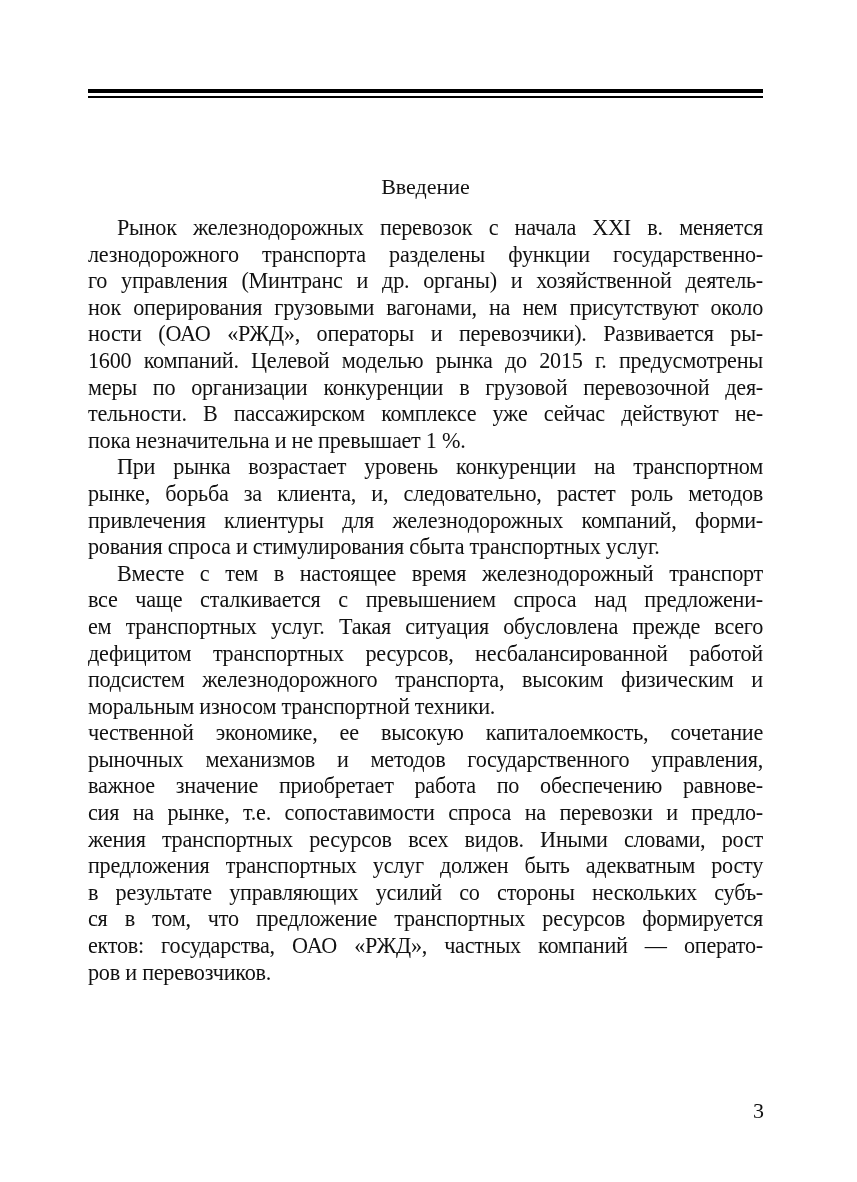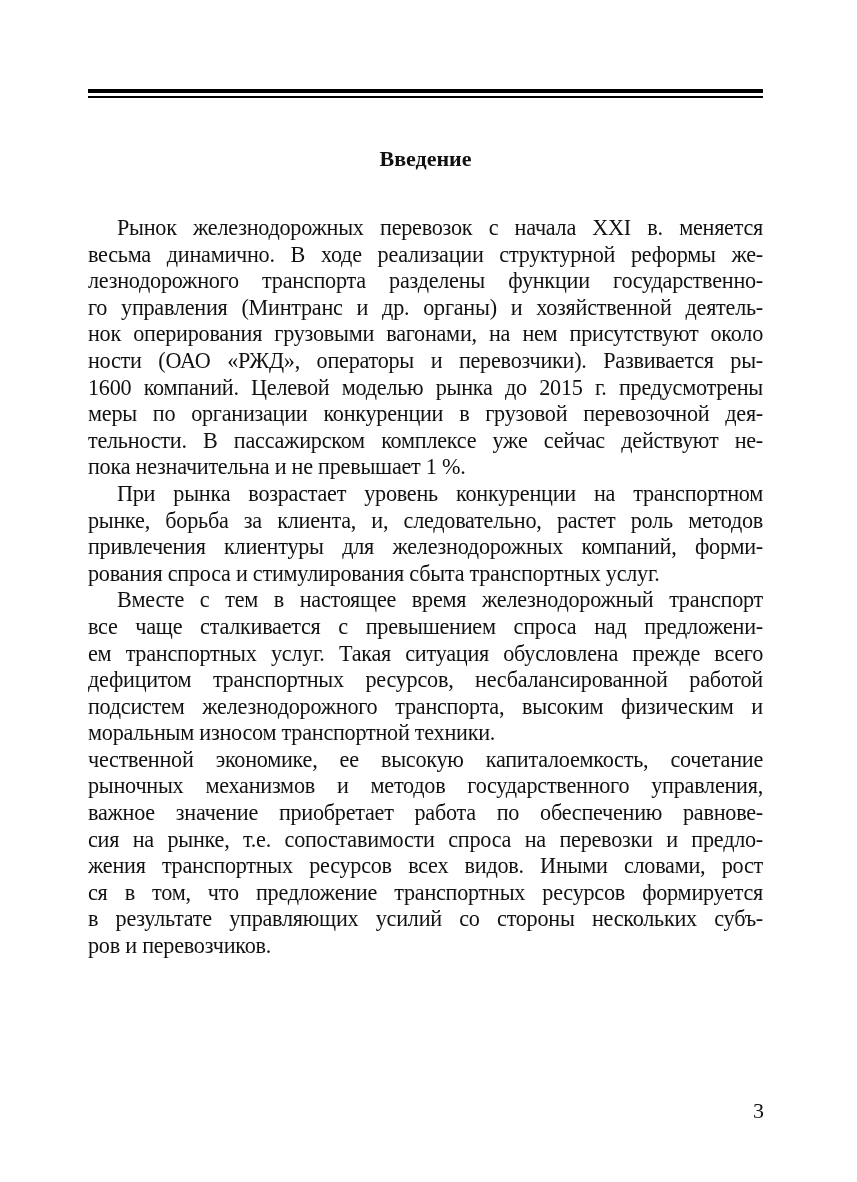--- a/index.html
+++ b/index.html
@@ -28,23 +28,23 @@
       left: 88px;
       width: 675px;
       top: 96px;
       height: 1.5px;
       background: #000;
     }
     .title {
       position: absolute;
       left: 88px;
       width: 675px;
-      top: 144px;
+      top: 172px;
       text-align: center;
-      font-weight: bold;
+      font-weight: normal;
       font-size: 22px;
       line-height: 30px;
     }
     .body-text {
       position: absolute;
       left: 88px;
       width: 675px;
       top: 215px;
     }
     .para {
@@ -81,21 +81,20 @@
 <body>
 
 <div class="rule-thick"></div>
 <div class="rule-thin"></div>
 
 <h1 class="title" style="margin:0;">Введение</h1>
 
 <div class="body-text">
   <div class="para">
       <span class="line first">Рынок железнодорожных перевозок с начала XXI в. меняется</span>
-      <span class="line">весьма динамично. В ходе реализации структурной реформы же-</span>
       <span class="line">лезнодорожного транспорта разделены функции государственно-</span>
       <span class="line">го управления (Минтранс и др. органы) и хозяйственной деятель-</span>
       <span class="line">нок оперирования грузовыми вагонами, на нем присутствуют около</span>
       <span class="line">ности (ОАО «РЖД», операторы и перевозчики). Развивается ры-</span>
       <span class="line">1600 компаний. Целевой моделью рынка до 2015 г. предусмотрены</span>
       <span class="line">меры по организации конкуренции в грузовой перевозочной дея-</span>
       <span class="line">тельности. В пассажирском комплексе уже сейчас действуют не-</span>
       <span class="line last">пока незначительна и не превышает 1 %.</span>
     </div>
   <div class="para">
@@ -111,19 +110,21 @@
       <span class="line">дефицитом транспортных ресурсов, несбалансированной работой</span>
       <span class="line">подсистем железнодорожного транспорта, высоким физическим и</span>
       <span class="line last">моральным износом транспортной техники.</span>
     </div>
   <div class="para">
       <span class="line">чественной экономике, ее высокую капиталоемкость, сочетание</span>
       <span class="line">рыночных механизмов и методов государственного управления,</span>
       <span class="line">важное значение приобретает работа по обеспечению равнове-</span>
       <span class="line">сия на рынке, т.е. сопоставимости спроса на перевозки и предло-</span>
       <span class="line">жения транспортных ресурсов всех видов. Иными словами, рост</span>
+      <span class="line">предложения транспортных услуг должен быть адекватным росту</span>
+      <span class="line">в результате управляющих усилий со стороны нескольких субъ-</span>
       <span class="line">ся в том, что предложение транспортных ресурсов формируется</span>
-      <span class="line">в результате управляющих усилий со стороны нескольких субъ-</span>
+      <span class="line">ектов: государства, ОАО «РЖД», частных компаний — операто-</span>
       <span class="line last">ров и перевозчиков.</span>
     </div>
 </div>
 
 <div class="page-number">3</div>
 
 </body></html>

